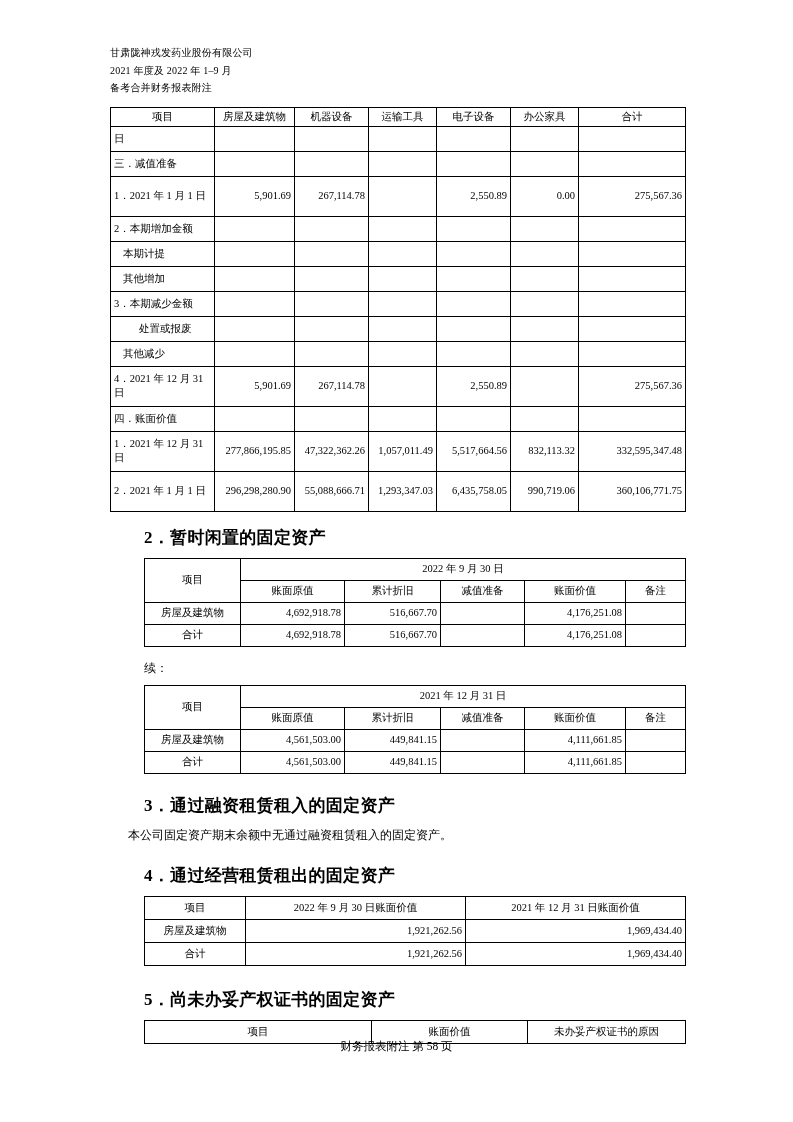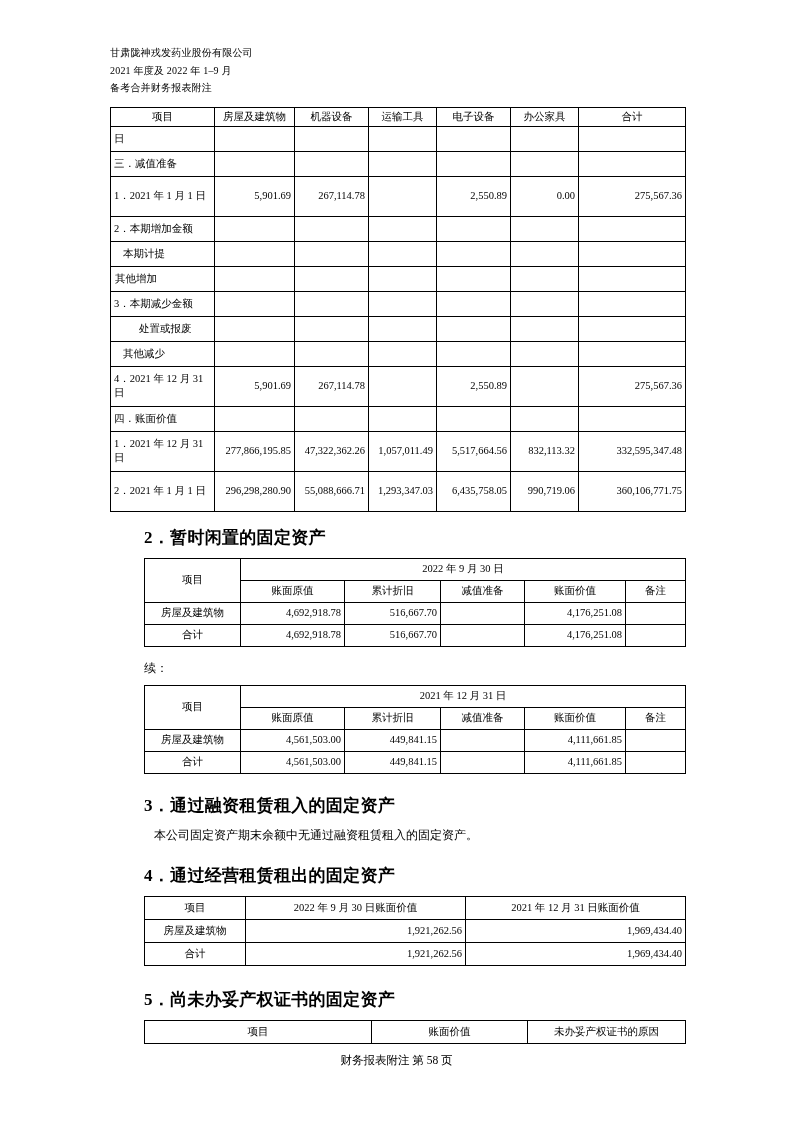--- a/index.html
+++ b/index.html
@@ -47,32 +47,32 @@
   .l { text-align: left; }
   .h20 td { height: 20px; }
   .sect-title {
     font-size: 17px;
     font-weight: bold;
     margin: 14px 0 9px 34px;
     letter-spacing: 0.3px;
   }
   .para {
     font-size: 12px;
-    margin: 9px 0 0 44px;
+    margin: 9px 0 0 18px;
     line-height: 18px;
   }
   .cont-label {
     font-size: 12px;
     margin: 13px 0 8px 34px;
   }
   .footer {
     position: absolute;
     left: 0;
     right: 0;
-    bottom: 54px;
+    bottom: 68px;
     text-align: center;
     font-size: 11.5px;
     font-family: "Liberation Serif", serif;
   }
   .tbl-wrap { margin-top: 2px; }
   .tbl-indent { margin-left: 34px; width: 541px; }
   .tbl-indent table.grid { width: 541px; }
 </style>
 </head>
 <body>
@@ -149,21 +149,21 @@
           <tr class="h20">
             <td class="l" style="padding-left:12px">本期计提</td>
             <td class="r"></td>
             <td class="r"></td>
             <td class="r"></td>
             <td class="r"></td>
             <td class="r"></td>
             <td class="r"></td>
           </tr>
           <tr class="h20">
-            <td class="l" style="padding-left:4px">其他增加</td>
+            <td class="l" style="padding-left:12px">其他增加</td>
             <td class="r"></td>
             <td class="r"></td>
             <td class="r"></td>
             <td class="r"></td>
             <td class="r"></td>
             <td class="r"></td>
           </tr>
           <tr class="h20">
             <td class="l">3．本期减少金额</td>
             <td class="r"></td>

